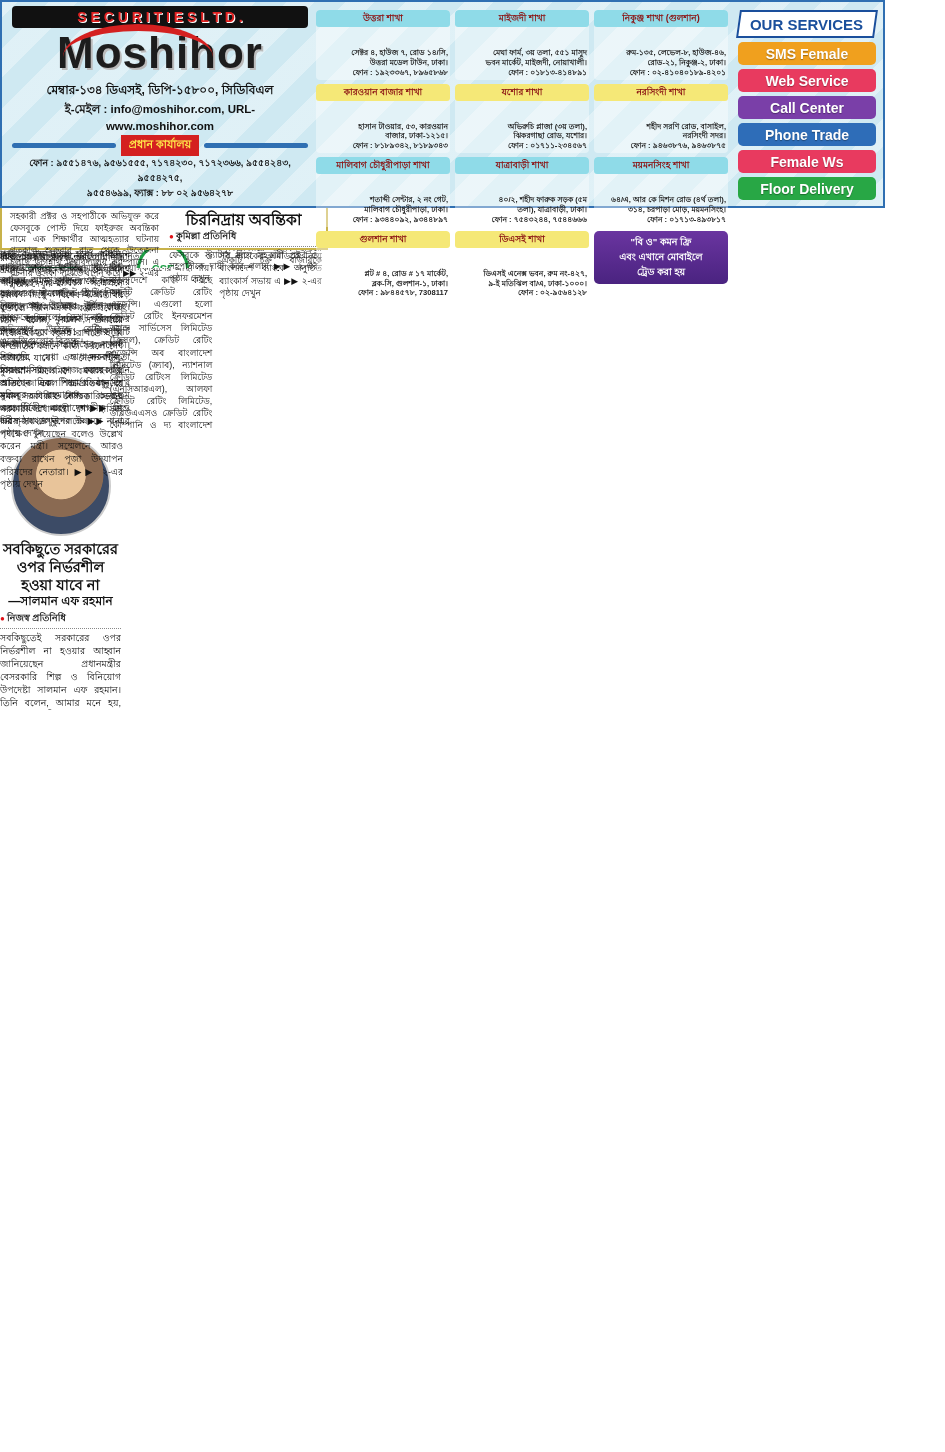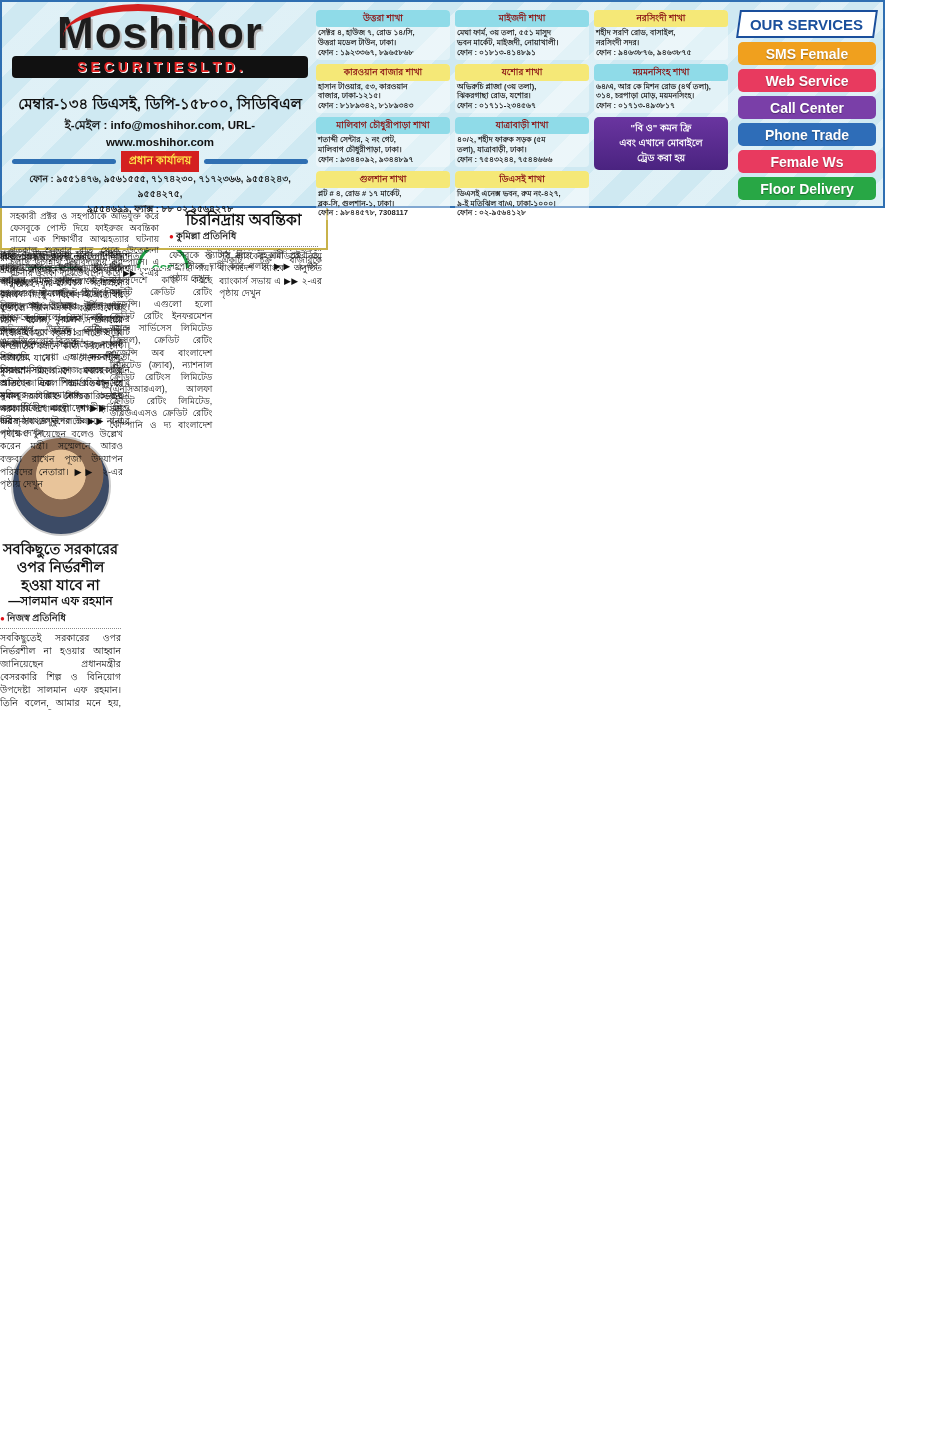--- a/index.html
+++ b/index.html
@@ -17,21 +17,21 @@
   .grad-garland{background:linear-gradient(160deg,#2b2b33 0%,#544452 40%,#c77a95 75%,#e8a8bd 100%);}
   .grad-face{background:radial-gradient(circle at 50% 38%,#e8c49a 0 32%,#8a6a52 33% 55%,#3c4b66 56% 100%);}
   .grad-grave{background:linear-gradient(150deg,#d8b73c 0%,#e0cf6c 30%,#6f9a4e 60%,#47703a 100%);}
   .kicker-blue{background:linear-gradient(90deg,#f0a33c 0 10px,#2f9fd7 10px calc(100% - 10px),#f0a33c calc(100% - 10px) 100%);
                color:#fff;font-weight:bold;text-align:center;}
   .svc-pill{height:23px;border-radius:5px;margin-top:4px;color:#fff;font-weight:bold;font-size:14px;
             display:flex;align-items:center;justify-content:center;text-shadow:0 1px 1px rgba(0,0,0,.35);}
   .bcell{border-radius:4px;overflow:hidden;margin-bottom:4px;background:rgba(255,255,255,.4);}
   .bhead{font-size:9px;font-weight:bold;color:#8b1313;text-align:center;padding:1px 0;border-radius:3px;}
   .bhead.cyan{background:#8fdbe8;} .bhead.yellow{background:#f5e877;}
-  .bdetail{font-size:7.6px;line-height:1.3;font-weight:bold;color:#222;text-align:left;padding:1px 2px 2px 2px;}
+  .bdetail{font-size:7.6px;line-height:1.3;font-weight:bold;color:#222;text-align:right;padding:1px 2px 2px 2px;margin-top:20px;}
   .office-card{width:205px;background:#e8141c;border-radius:10px;position:relative;color:#fff;}
   .office-pill{position:absolute;top:-10px;left:8px;background:#8c2f8c;color:#fff;font-weight:bold;
                font-size:12.5px;padding:2px 12px;border-radius:10px;white-space:nowrap;box-shadow:2px 0 0 #c0392b;}
   .office-body{padding:14px 8px 6px 10px;font-size:9px;font-weight:bold;line-height:1.45;}
   .headline-sm{font-weight:bold;text-align:center;line-height:1.25;}
 </style>
 </head>
 <body>
 
 <div id="page">
@@ -297,28 +297,28 @@
 Phone : 02-41040189 ext - 4201
 Cell - 01324415723</div>
       </div>
     </div>
     <div class="abs" style="left:0;bottom:0;width:100%;height:7px;background:linear-gradient(90deg,#a50f14 0 60%,#e0391c 60% 75%,#f06018 75% 100%);"></div>
   </div>
 
   <div class="abs" style="left:30;top:1232;width:885px;height:208px;border:2px solid #2f6fb2;box-sizing:border-box;
        background:repeating-linear-gradient(-45deg,rgba(255,255,255,.35) 0 20px,rgba(255,255,255,0) 20px 42px),#cfe9f2;">
     <div class="abs" style="left:10px;top:6px;width:296px;text-align:center;">
+      <div style="background:#111;border-radius:4px;height:22px;display:flex;align-items:center;justify-content:center;margin-top:-2px;">
+        <span style="color:#e02020;font-weight:bold;font-size:14px;text-shadow:1px 1px 0 #fff;">S E C U R I T I E S   L T D .</span>
+      </div>
       <div style="position:relative;display:inline-block;">
         <div class="abs" style="left:6px;top:-4px;width:150px;height:26px;border-top:7px solid #d42020;border-radius:50% 50% 0 0/100% 100% 0 0;"></div>
         <span style="font-size:44px;font-weight:bold;color:#1d1d1d;letter-spacing:1px;text-shadow:2px 2px 0 #bbb;">Moshihor</span>
       </div>
-      <div style="background:#111;border-radius:4px;height:22px;display:flex;align-items:center;justify-content:center;margin-top:-2px;">
-        <span style="color:#e02020;font-weight:bold;font-size:14px;text-shadow:1px 1px 0 #fff;">S E C U R I T I E S   L T D .</span>
-      </div>
-      <div style="font-size:15px;font-weight:bold;margin-top:14px;">মেম্বার-১৩৪ ডিএসই, ডিপি-১৫৮০০, সিডিবিএল</div>
+      <div style="font-size:12px;font-weight:bold;margin-top:3px;">মেম্বার-১৩৪ ডিএসই, ডিপি-১৫৮০০, সিডিবিএল</div>
       <div style="font-size:11.5px;font-weight:bold;">ই-মেইল : info@moshihor.com, URL- www.moshihor.com</div>
       <div style="display:flex;align-items:center;gap:5px;margin-top:3px;">
         <div style="flex:1;height:5px;background:#2f6fb2;border-radius:3px;"></div>
         <span style="background:#d42020;color:#ffe84a;font-weight:bold;font-size:11px;padding:1px 8px;">প্রধান কার্যালয়</span>
         <div style="flex:1;height:5px;background:#2f6fb2;border-radius:3px;"></div>
       </div>
       <div style="font-size:9.3px;font-weight:bold;">ফোন : ৯৫৫১৪৭৬, ৯৫৬১৫৫৫, ৭১৭৪২৩০, ৭১৭২৩৬৬, ৯৫৫৪২৪৩, ৯৫৫৪২৭৫,</div>
       <div style="font-size:9.3px;font-weight:bold;">৯৫৫৪৬৯৯, ফ্যাক্স : ৮৮ ০২ ৯৫৬৪২৭৮</div>
     </div>
 
@@ -369,20 +369,26 @@
 ফোন : ৭৫৪৩২৪৪, ৭৫৪৪৬৬৬</div>
         </div>
         <div class="bcell">
           <div class="bhead yellow">ডিএসই শাখা</div>
           <div class="bdetail ml">ডিএসই এনেক্স ভবন, রুম নং-৪২৭,
 ৯-ই মতিঝিল বা/এ, ঢাকা-১০০০।
 ফোন : ০২-৯৫৬৪১২৮</div>
         </div>
       </div>
       <div style="flex:1;">
+        <div class="bcell">
+          <div class="bhead cyan">নিকুঞ্জ শাখা (গুলশান)</div>
+          <div class="bdetail ml">রুম-১৩৫, লেভেল-৮, হাউজ-৪৬,
+রোড-২১, নিকুঞ্জ-২, ঢাকা।
+ফোন : ০২-৪১০৪০১৮৯-৪২০১</div>
+        </div>
         <div class="bcell">
           <div class="bhead yellow">নরসিংদী শাখা</div>
           <div class="bdetail ml">শহীদ সরণি রোড, বাসাইল,
 নরসিংদী সদর।
 ফোন : ৯৪৬৩৮৭৬, ৯৪৬৩৮৭৫</div>
         </div>
         <div class="bcell">
           <div class="bhead cyan">ময়মনসিংহ শাখা</div>
           <div class="bdetail ml">৬৪/এ, আর কে মিশন রোড (৪র্থ তলা),
 ৩১৪, চরপাড়া মোড়, ময়মনসিংহ।

